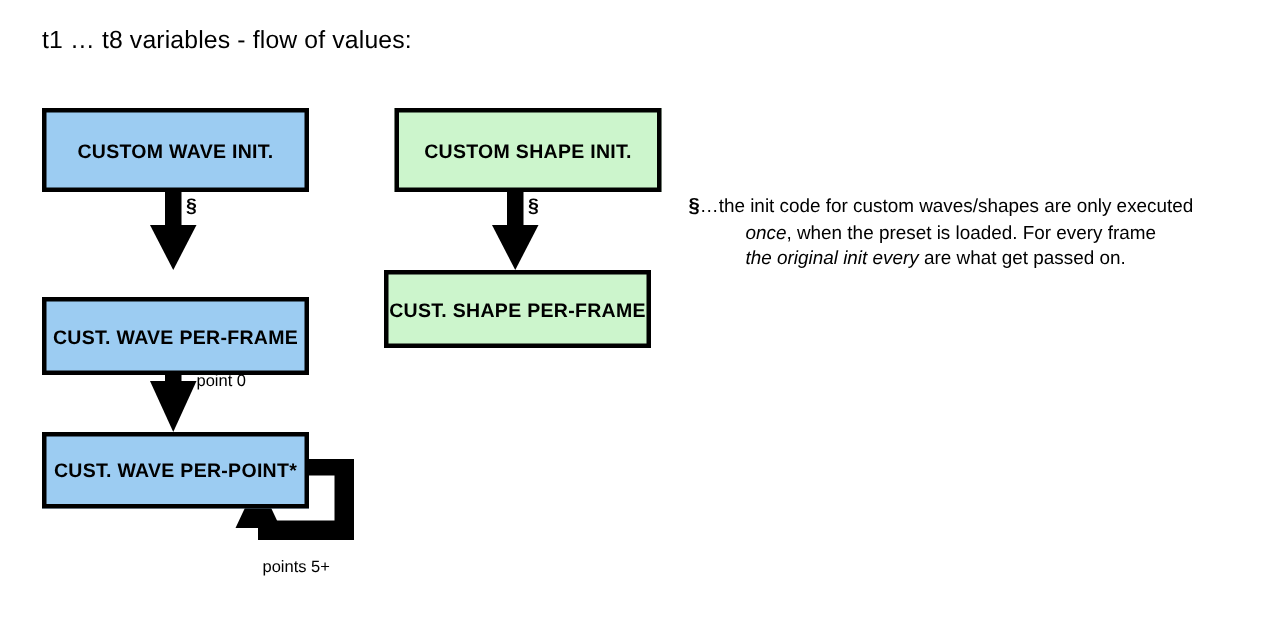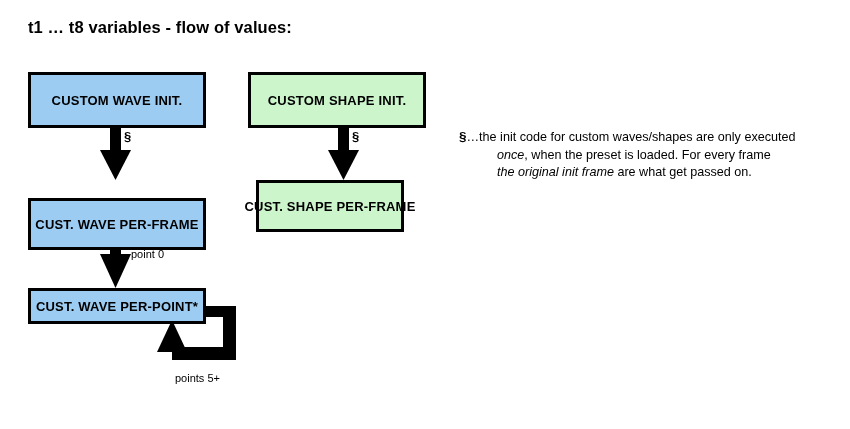--- a/index.html
+++ b/index.html
@@ -21,21 +21,21 @@
     left: 0; top: 0;
     width: 850px;
     height: 429px;
   }
 
   .title {
     position: absolute;
     left: 28px;
     top: 18px;
     font-size: 16.5px;
-    font-weight: bold;
+    font-weight: normal;
     letter-spacing: 0.1px;
     white-space: nowrap;
   }
 
   
   .box {
     position: absolute;
     box-sizing: border-box;
     border: 3px solid #000000;
     display: flex;
@@ -45,23 +45,23 @@
     font-weight: bold;
     letter-spacing: 0.2px;
     white-space: nowrap;
     text-align: right;
   }
   .box.blue  { background: #9CCCF2; }
   .box.green { background: #CCF5CC; }
 
   #box-wave-init   { left: 28px;  top: 72px;  width: 178px; height: 56px; }
   #box-wave-frame  { left: 28px;  top: 180px; width: 178px; height: 52px; margin-top: 18px; }
-  #box-wave-point  { left: 28px;  top: 288px; width: 178px; height: 36px; }
-  #box-shape-init  { left: 248px; top: 72px;  width: 178px; height: 56px; }
-  #box-shape-frame { left: 256px; top: 180px; width: 148px; height: 52px; }
+  #box-wave-point  { left: 28px;  top: 288px; width: 178px; height: 51px; }
+  #box-shape-init  { left: 263px; top: 72px;  width: 178px; height: 56px; }
+  #box-shape-frame { left: 256px; top: 180px; width: 178px; height: 52px; }
 
   
   .arrow-layer {
     position: absolute;
     left: 0; top: 0;
     width: 850px; height: 429px;
     pointer-events: none;
   }
 
   
@@ -140,16 +140,16 @@
 
   <div class="arrow-label sect" id="label-sect-shape">§</div>
 
   <div class="arrow-label" id="label-point0">point 0</div>
 
   <div class="arrow-label" id="label-points1">points 5+</div>
 
   <div class="footnote">
     <span class="ln"><span class="sect-mark">§</span><span>…the init code for custom waves/shapes are only executed</span></span>
     <span class="ln indent"><span class="ital">once</span><span>, when the preset is loaded.  For every frame</span></span>
-    <span class="ln indent"><span class="ital">the original init frame</span><span> are what get passed on.</span></span>
+    <span class="ln indent"><span class="ital">the original init every</span><span> are what get passed on.</span></span>
   </div>
 
 </div>
 
 </body></html>

